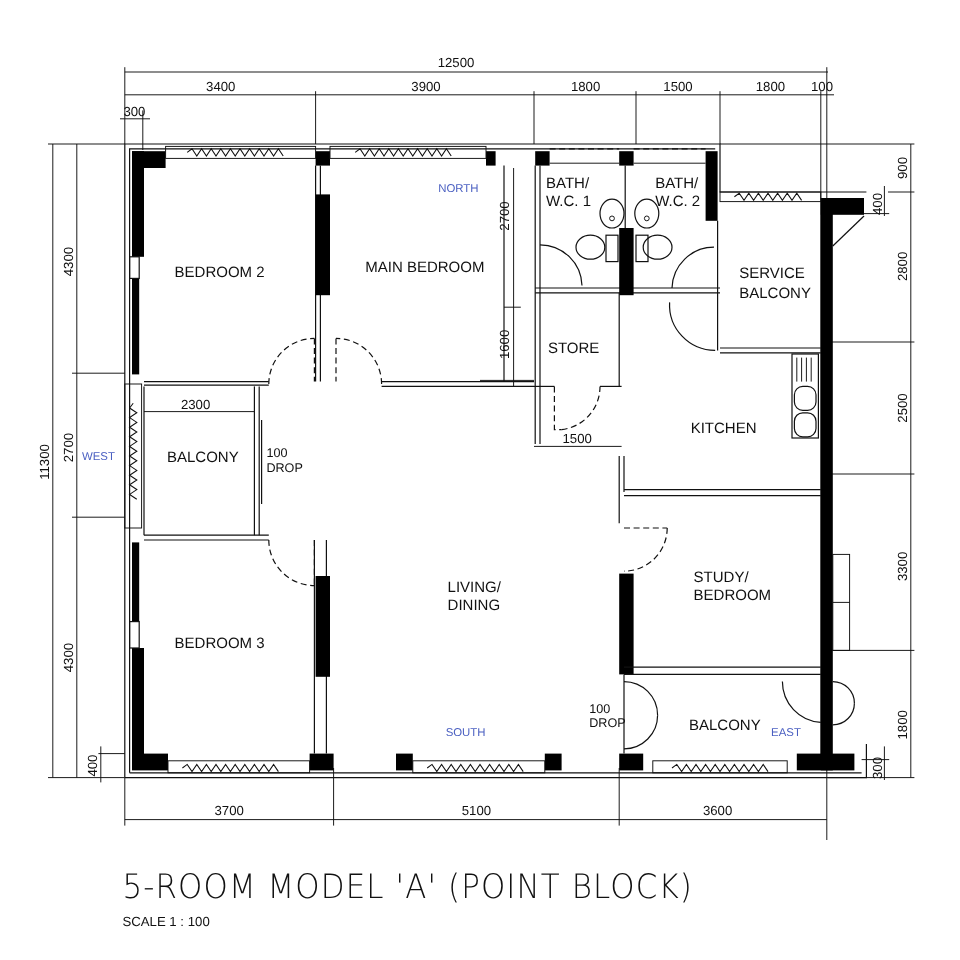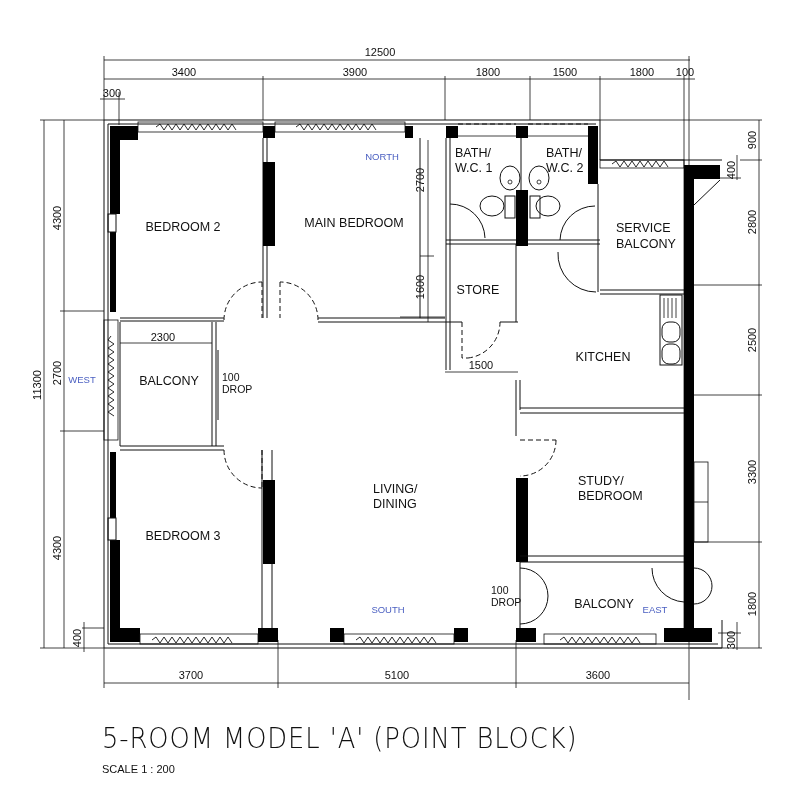--- a/index.html
+++ b/index.html
@@ -292,13 +292,13 @@
   <text class="small" x="491" y="594">100</text>
   <text class="small" x="491" y="606">DROP</text>
 
   <text class="compass" x="382" y="160" text-anchor="middle">NORTH</text>
   <text class="compass" x="388" y="613" text-anchor="middle">SOUTH</text>
   <text class="compass" x="82" y="383" text-anchor="middle">WEST</text>
   <text class="compass" x="655" y="613" text-anchor="middle">EAST</text>
 </svg>
 
 <div class="title">5-ROOM MODEL 'A' (POINT BLOCK)</div>
-<div class="scale">SCALE 1 : 200</div>
+<div class="scale">SCALE 1 : 100</div>
 
 </body></html>

